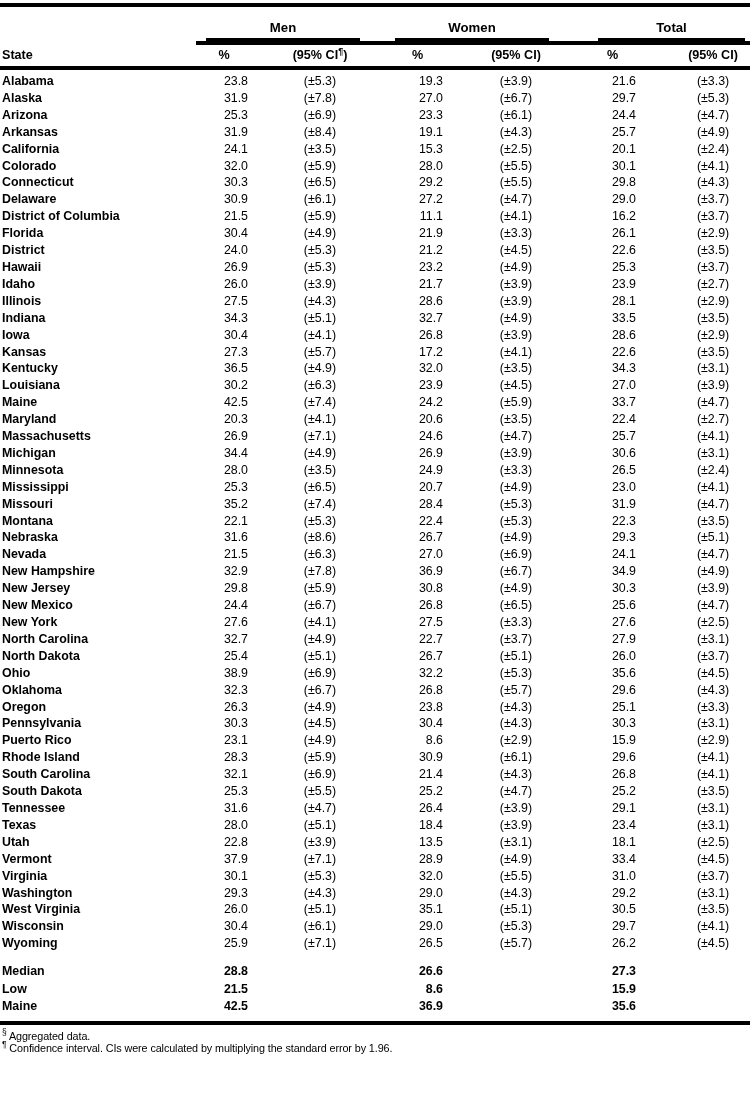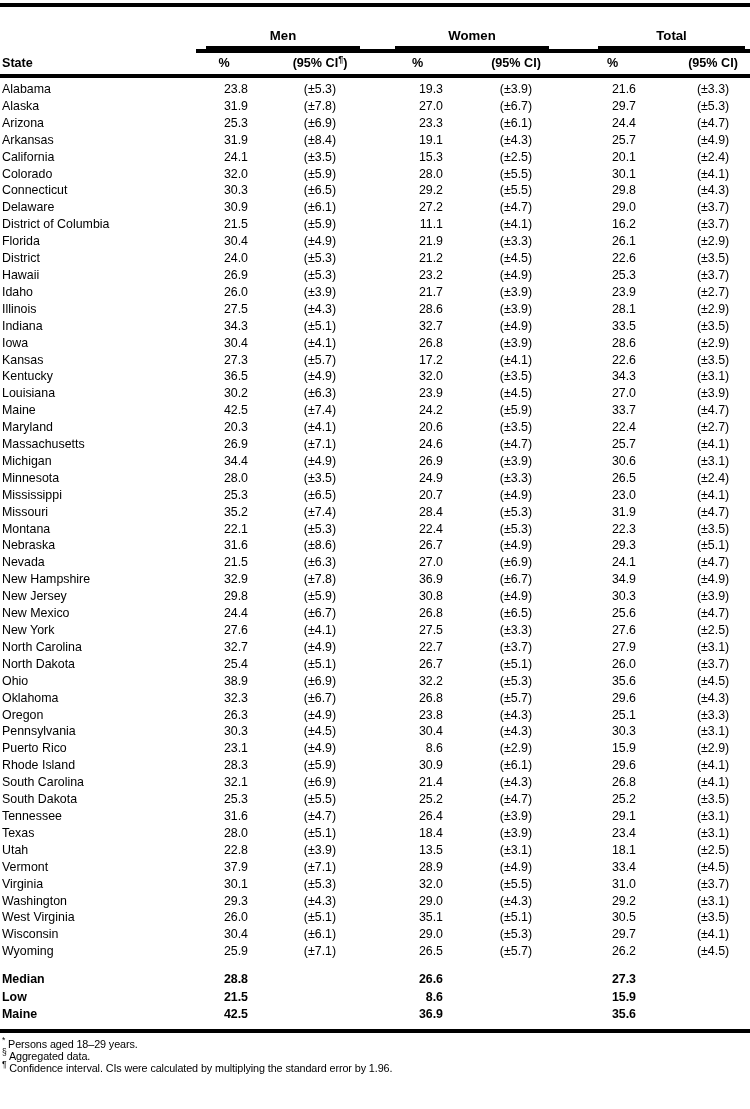--- a/index.html
+++ b/index.html
@@ -50,38 +50,38 @@
     vertical-align: bottom;
     padding: 0 0 4px 2px;
   }
   th.grp { vertical-align: bottom; padding: 5px 0 0 0; }
   .grp-inner {
     border-bottom: 3px solid #000;
     padding-bottom: 3px;
     text-align: center;
     font-size: 13.2px;
   }
-  .grp-inner.g1 { margin: 16px 28px 0 10px; }
+  .grp-inner.g1 { margin: 8px 28px 0 10px; }
   .grp-inner.g2 { margin: 0 36px 0 7px; }
   .grp-inner.g3 { margin: 0 5px 0 13px; }
   tr.sub-row th { padding: 3px 0 4px 0; }
   th.pct-h { text-align: center; }
   th.ci-h  { text-align: center; }
   th.ci-h sup { font-size: 9px; line-height: 0; }
   th.ci-h.ci-t { padding-left: 36px; }
 
   tbody td {
     font-size: 12.4px;
     height: 16.9px;
     line-height: 16.9px;
     padding: 0;
     white-space: nowrap;
     overflow: hidden;
   }
-  td.state { text-align: left; padding-left: 2px; }
+  td.state { text-align: left; padding-left: 2px; font-weight: bold; }
   td.pct   { text-align: right; padding-right: 4px; }
   td.ci    { text-align: center; }
   td.ci-t  { padding-left: 36px; }
 
   #state-rows tr:first-child td { padding-top: 3px; }
 
   #summary-rows td {
     height: 17.5px;
     line-height: 17.5px;
     font-weight: bold;
@@ -638,18 +638,17 @@
           <td class="ci ci-w"></td>
           <td class="pct pct-t">35.6</td>
           <td class="ci ci-t"></td>
         </tr>
       </tbody>
   </table>
 
   <div class="thick-rule bottom-rule"></div>
 
   <div class="footnotes" id="footnotes">
-      <div class="footnote"><sup>*</sup> Persons aged 18–29 years.</div>
       <div class="footnote"><sup>§</sup> Aggregated data.</div>
       <div class="footnote"><sup>¶</sup> Confidence interval. CIs were calculated by multiplying the standard error by 1.96.</div>
     </div>
 
 </div>
 
 </body></html>

